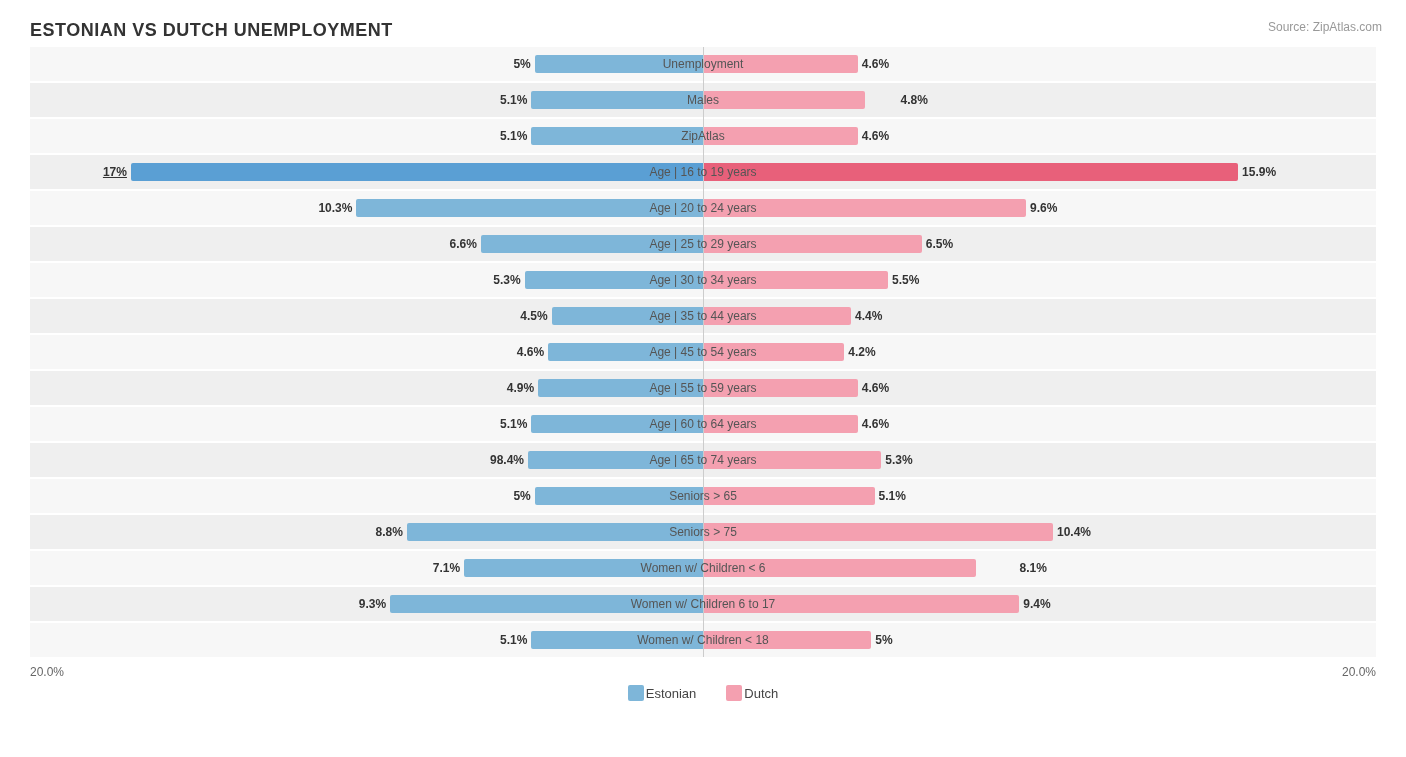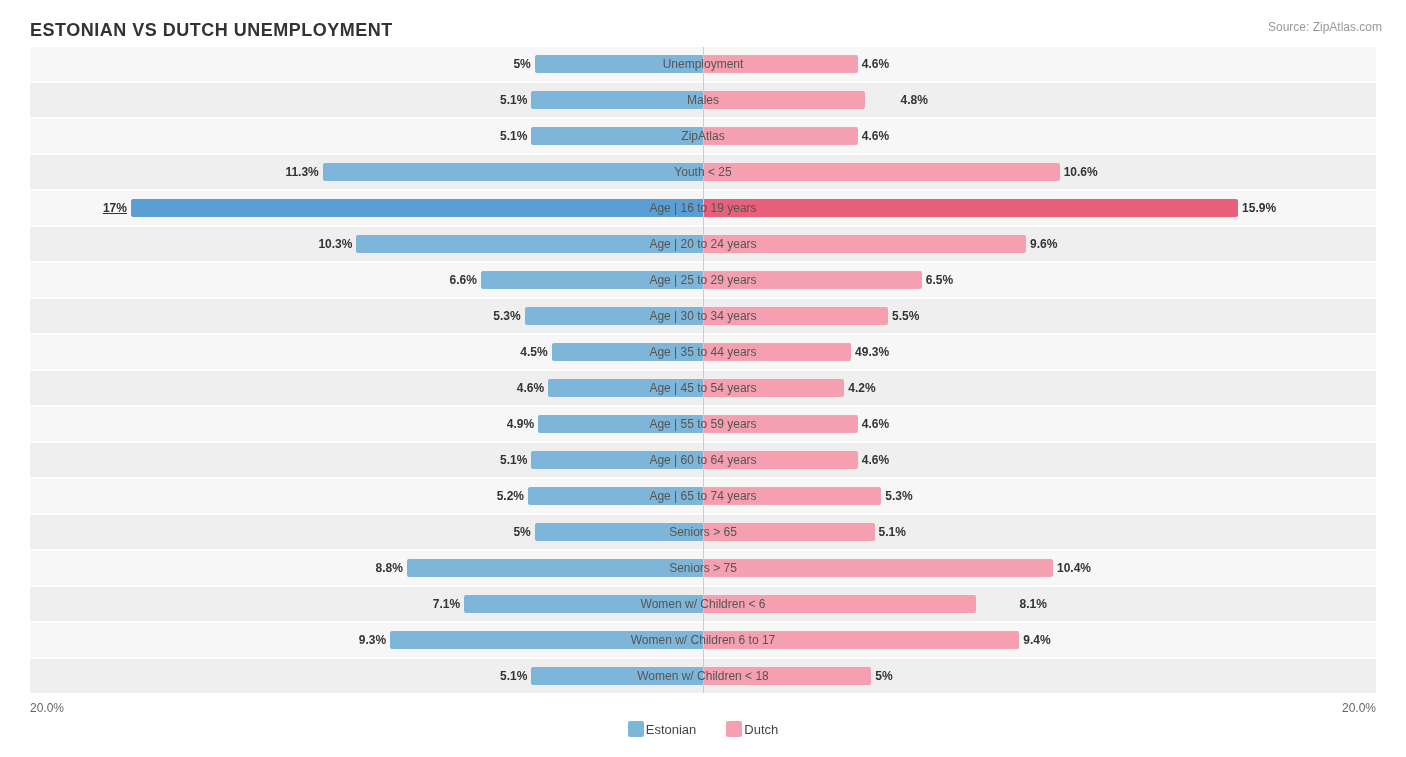--- a/index.html
+++ b/index.html
@@ -165,27 +165,20 @@
           <div class="right-label" style="left: calc(62% + 4px); margin-left: 32px;">4.8%</div>
           <div class="center-label">Males</div>
         </div>
         <div class="row">
           <div class="bar-left" style="width: 12.75%;"></div>
           <div class="bar-right" style="width: 11.5%;"></div>
           <div class="left-label" style="right: calc(62.75% + 4px);">5.1%</div>
           <div class="right-label" style="left: calc(61.5% + 4px);">4.6%</div>
           <div class="center-label">ZipAtlas</div>
         </div>
-        <div class="row">
-          <div class="bar-left" style="width: 28.25%;"></div>
-          <div class="bar-right" style="width: 26.5%;"></div>
-          <div class="left-label" style="right: calc(78.25% + 4px);">11.3%</div>
-          <div class="right-label" style="left: calc(76.5% + 4px);">10.6%</div>
-          <div class="center-label">Youth &lt; 25</div>
-        </div>
         <div class="row highlight-blue highlight-pink">
           <div class="bar-left" style="width: 42.5%; background: rgb(90, 159, 212);"></div>
           <div class="bar-right" style="width: 39.75%; background: rgb(232, 96, 122);"></div>
           <div class="left-label" style="right: calc(92.5% + 4px); text-decoration: underline;">17%</div>
           <div class="right-label" style="left: calc(89.75% + 4px);">15.9%</div>
           <div class="center-label">Age | 16 to 19 years</div>
         </div>
         <div class="row">
           <div class="bar-left" style="width: 25.75%;"></div>
           <div class="bar-right" style="width: 24%;"></div>
@@ -204,21 +197,21 @@
           <div class="bar-left" style="width: 13.25%;"></div>
           <div class="bar-right" style="width: 13.75%;"></div>
           <div class="left-label" style="right: calc(63.25% + 4px);">5.3%</div>
           <div class="right-label" style="left: calc(63.75% + 4px);">5.5%</div>
           <div class="center-label">Age | 30 to 34 years</div>
         </div>
         <div class="row">
           <div class="bar-left" style="width: 11.25%;"></div>
           <div class="bar-right" style="width: 11%;"></div>
           <div class="left-label" style="right: calc(61.25% + 4px);">4.5%</div>
-          <div class="right-label" style="left: calc(61% + 4px);">49.3%</div>
+          <div class="right-label" style="left: calc(61% + 4px);">4.4%</div>
           <div class="center-label">Age | 35 to 44 years</div>
         </div>
         <div class="row">
           <div class="bar-left" style="width: 11.5%;"></div>
           <div class="bar-right" style="width: 10.5%;"></div>
           <div class="left-label" style="right: calc(61.5% + 4px);">4.6%</div>
           <div class="right-label" style="left: calc(60.5% + 4px);">4.2%</div>
           <div class="center-label">Age | 45 to 54 years</div>
         </div>
         <div class="row">
@@ -231,21 +224,21 @@
         <div class="row">
           <div class="bar-left" style="width: 12.75%;"></div>
           <div class="bar-right" style="width: 11.5%;"></div>
           <div class="left-label" style="right: calc(62.75% + 4px);">5.1%</div>
           <div class="right-label" style="left: calc(61.5% + 4px);">4.6%</div>
           <div class="center-label">Age | 60 to 64 years</div>
         </div>
         <div class="row">
           <div class="bar-left" style="width: 13%;"></div>
           <div class="bar-right" style="width: 13.25%;"></div>
-          <div class="left-label" style="right: calc(63% + 4px);">5.2%</div>
+          <div class="left-label" style="right: calc(63% + 4px);">98.4%</div>
           <div class="right-label" style="left: calc(63.25% + 4px);">5.3%</div>
           <div class="center-label">Age | 65 to 74 years</div>
         </div>
         <div class="row">
           <div class="bar-left" style="width: 12.5%;"></div>
           <div class="bar-right" style="width: 12.75%;"></div>
           <div class="left-label" style="right: calc(62.5% + 4px);">5%</div>
           <div class="right-label" style="left: calc(62.75% + 4px);">5.1%</div>
           <div class="center-label">Seniors &gt; 65</div>
         </div>

